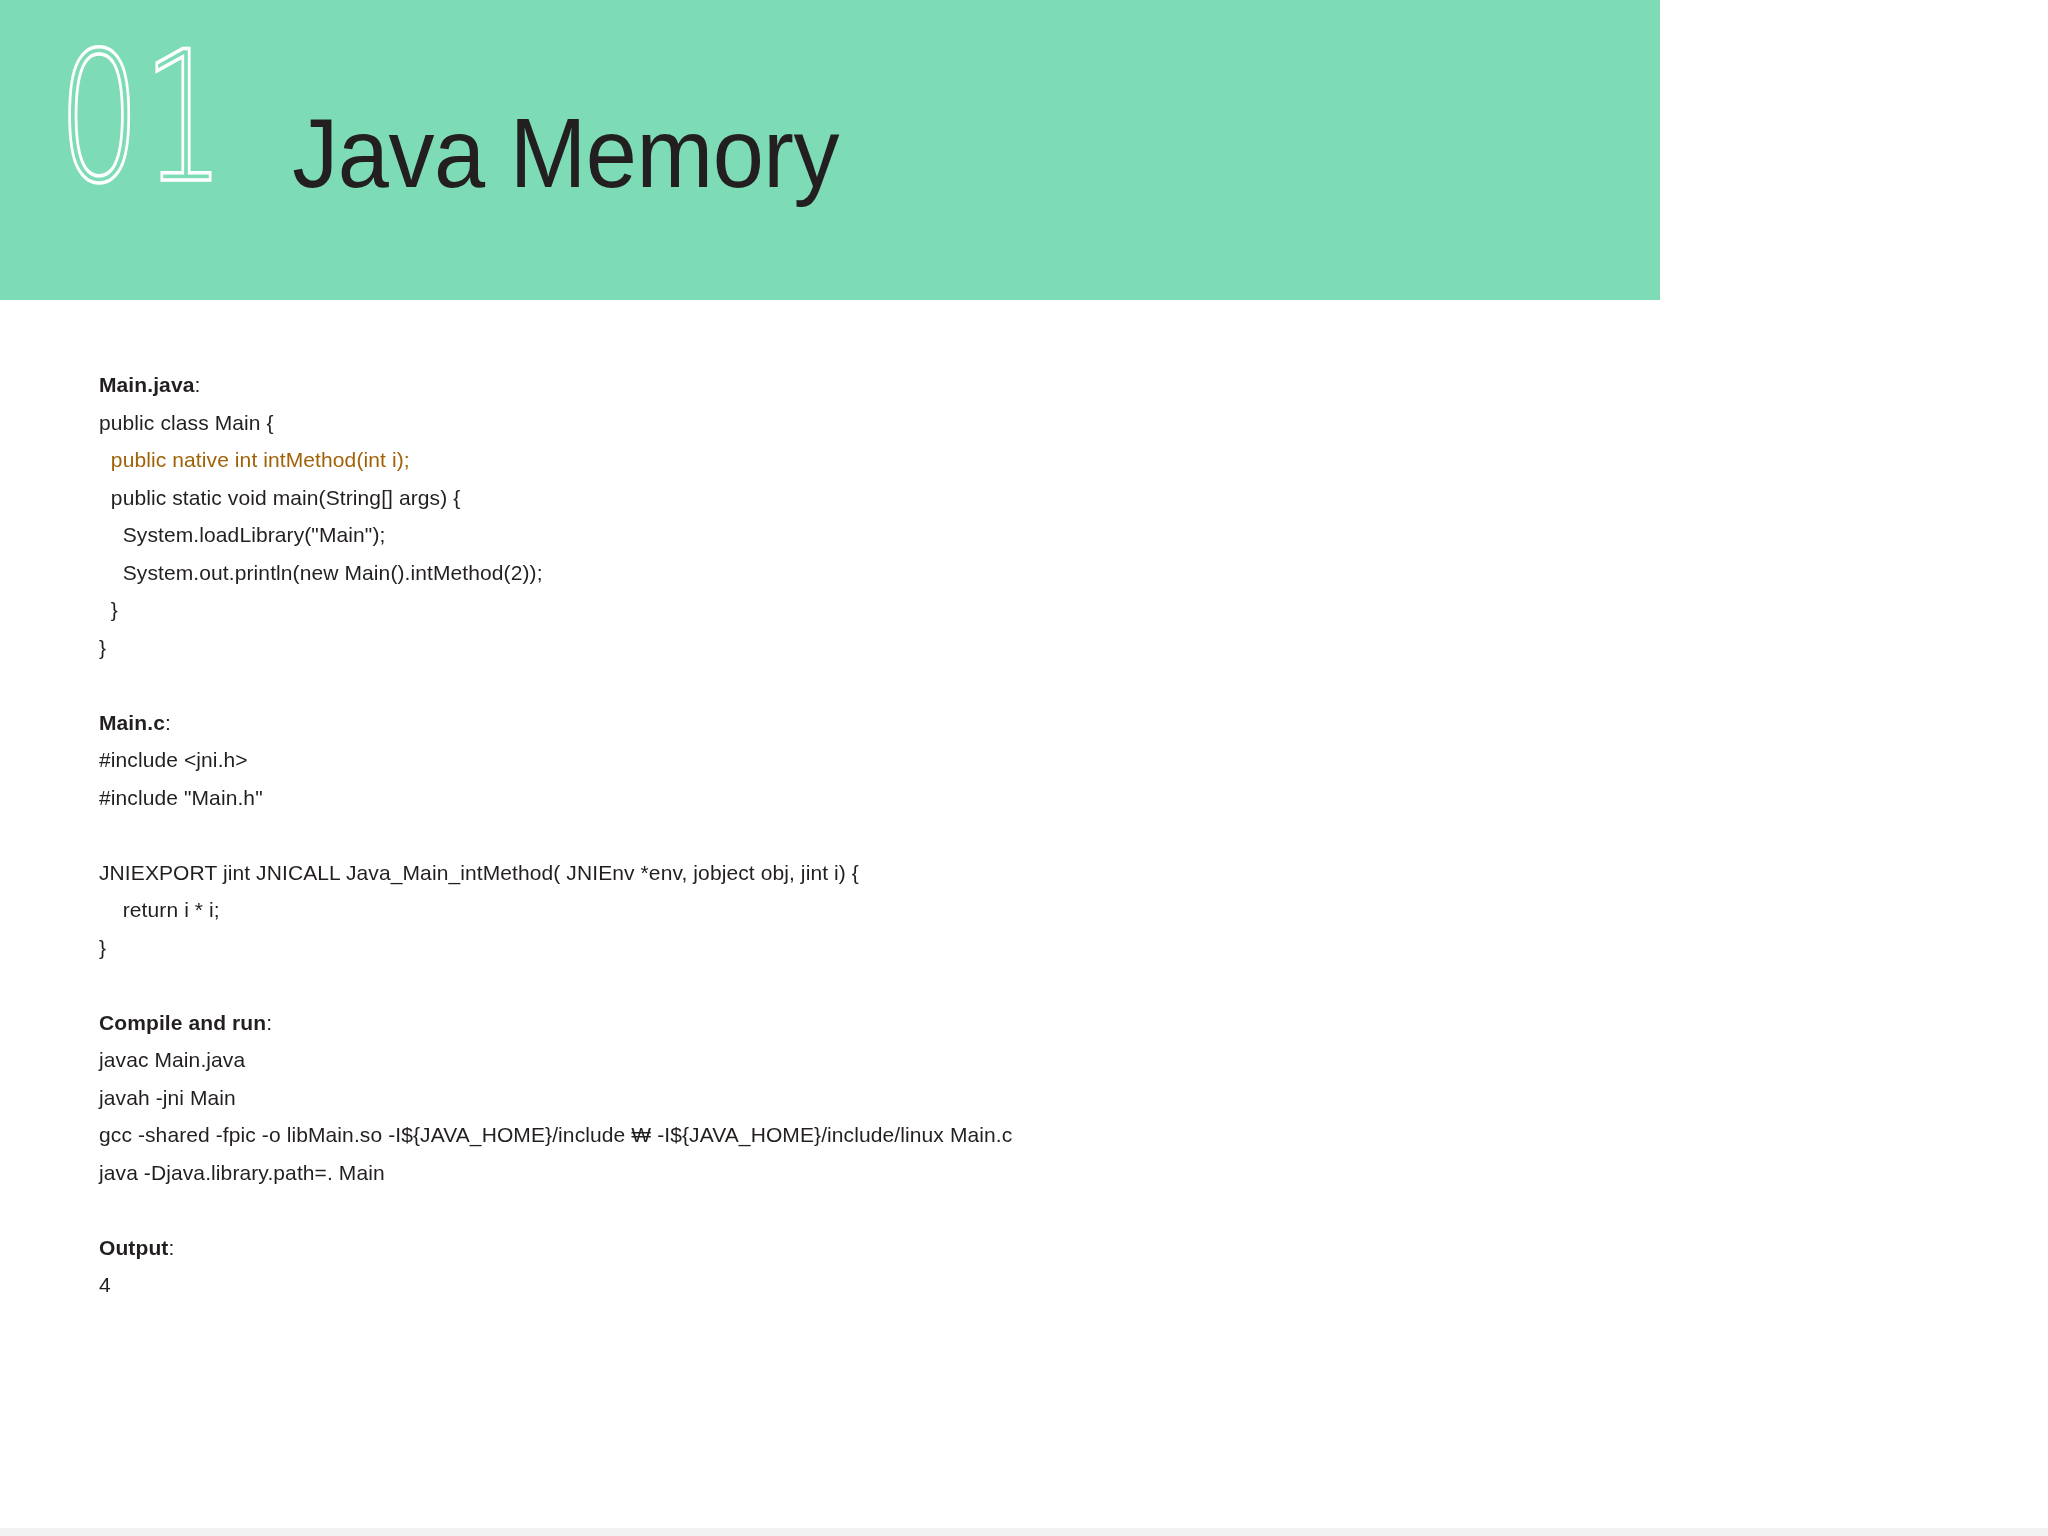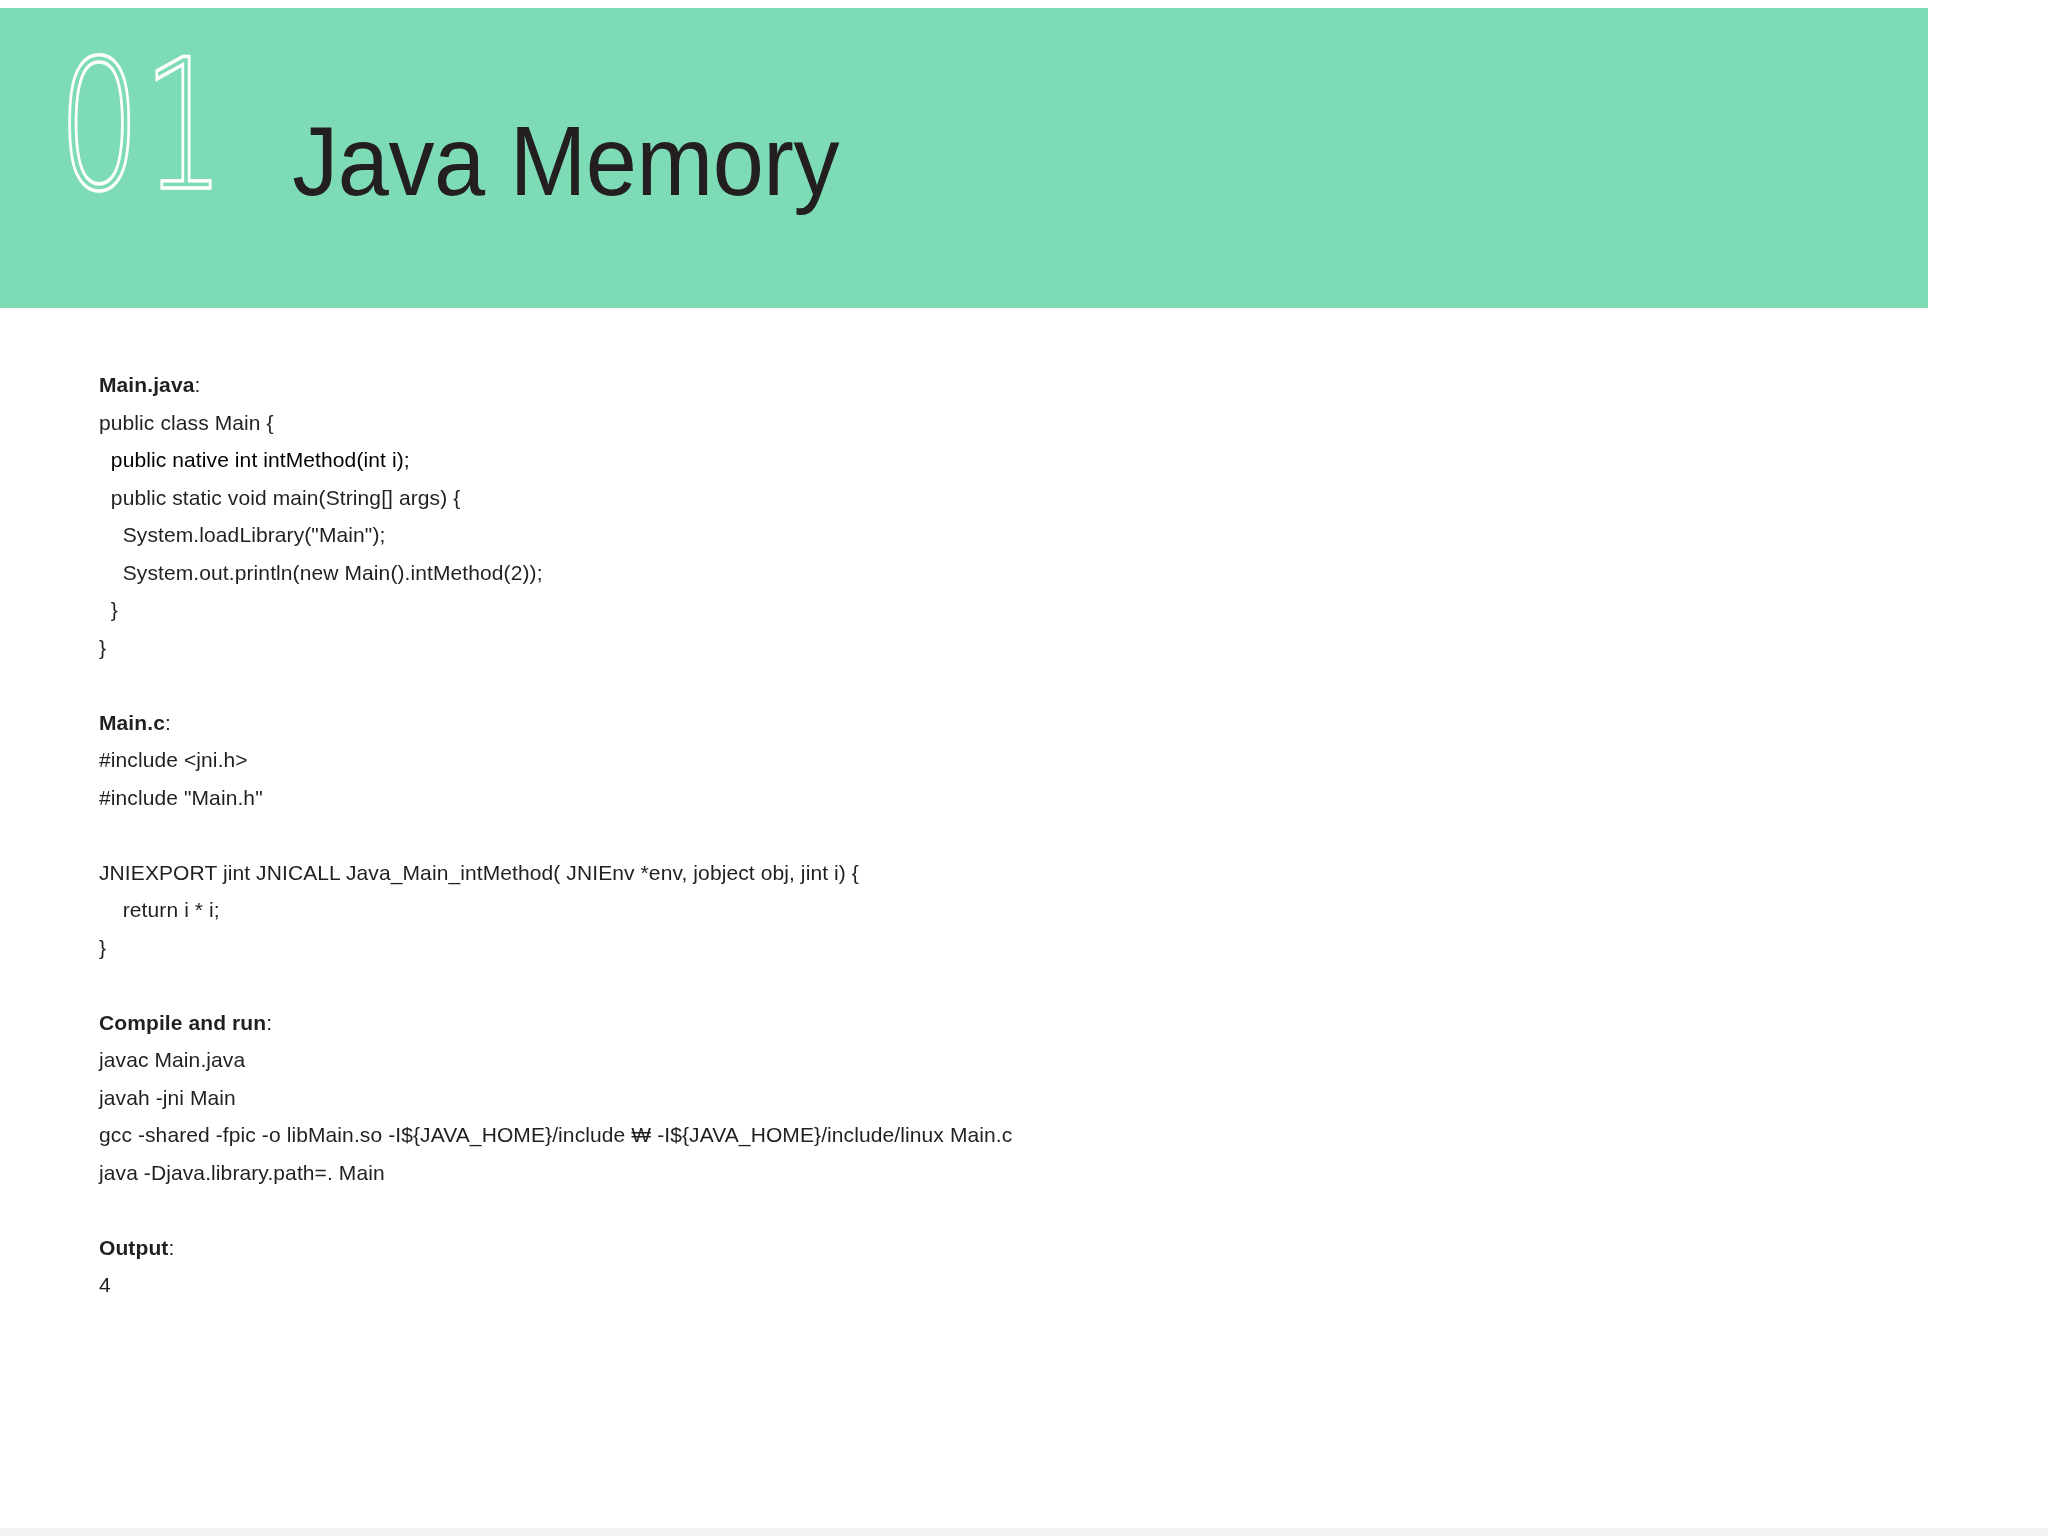--- a/index.html
+++ b/index.html
@@ -12,22 +12,22 @@
     height: 1536px;
     overflow: hidden;
     font-family: "Liberation Sans", "DejaVu Sans", sans-serif;
     -webkit-font-smoothing: antialiased;
   }
 
   
   .header-band {
     position: absolute;
     left: 0;
-    top: 8px;
-    width: 1928px;
+    top: 0;
+    width: 1660px;
     height: 300px;
     background: #7ddcb6;
     overflow: hidden;
   }
   .header-inner {
     position: absolute;
     left: 58px;
     top: 60px;
     display: flex;
     align-items: baseline;
@@ -73,21 +73,21 @@
     letter-spacing: 0.1px;
   }
   .line {
     white-space: pre;
     min-height: 37.5px;
   }
   .line.blank {
     height: 37.5px;
   }
   .line.hl {
-    color: #000000;
+    color: #a16207;
   }
   .sec-head {
     font-weight: bold;
   }
   .sec-head .colon {
     font-weight: normal;
   }
 
   
   .footer-rule {

